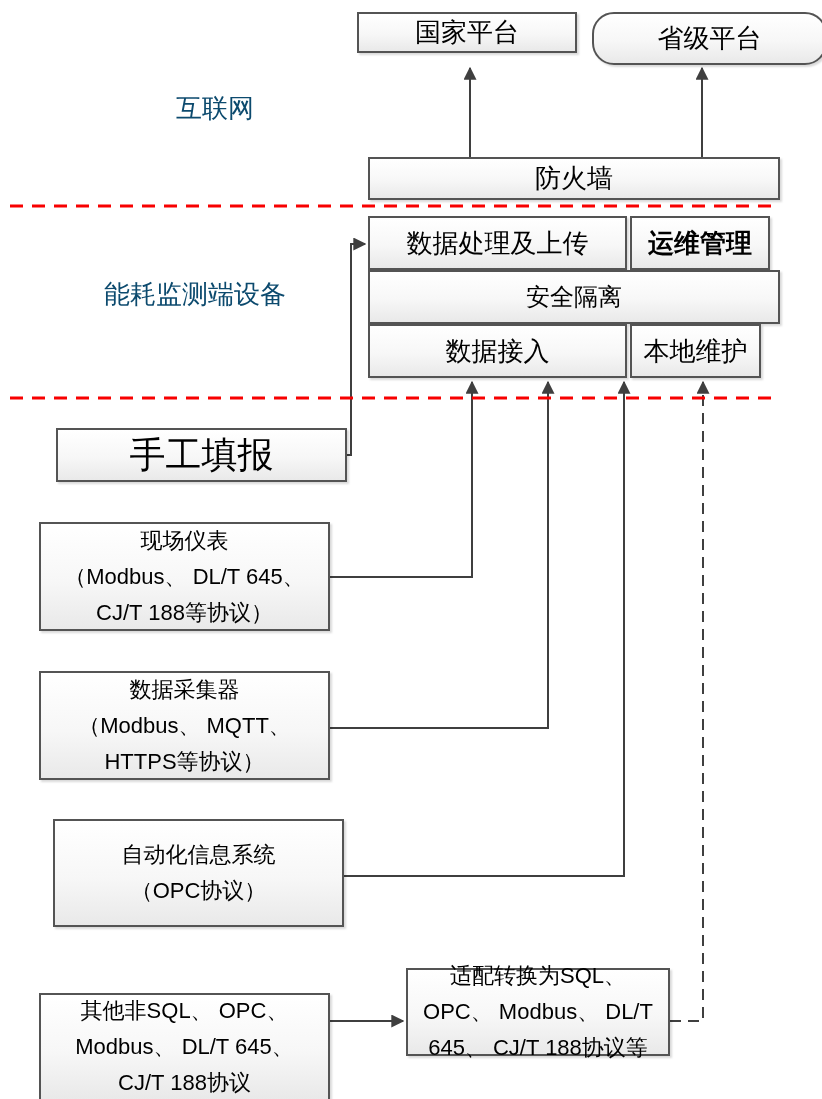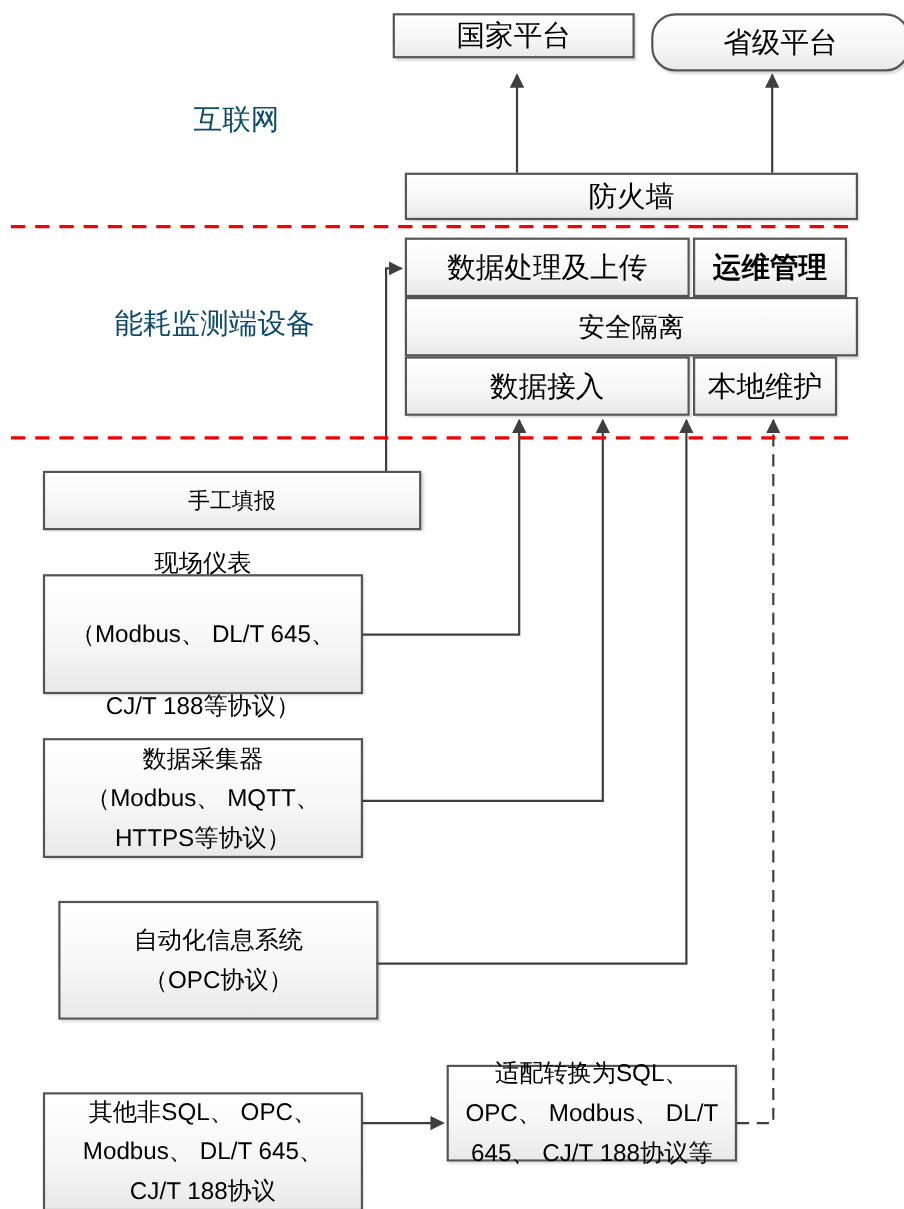--- a/index.html
+++ b/index.html
@@ -87,24 +87,24 @@
       </div>
       <div class="node" style="left: 368px; top: 270px; width: 412px; height: 54px; font-size: 24px;">
         <div class="node-line">安全隔离</div>
       </div>
       <div class="node" style="left: 368px; top: 324px; width: 259px; height: 54px; font-size: 26px;">
         <div class="node-line">数据接入</div>
       </div>
       <div class="node" style="left: 630px; top: 324px; width: 131px; height: 54px; font-size: 26px;">
         <div class="node-line">本地维护</div>
       </div>
-      <div class="node" style="left: 39px; top: 428px; width: 344px; height: 54px; font-size: 20px;">
+      <div class="node" style="left: 56px; top: 428px; width: 291px; height: 54px; font-size: 36px;">
         <div class="node-line">手工填报</div>
       </div>
-      <div class="node multi" style="left: 39px; top: 522px; width: 291px; height: 109px; font-size: 22px; gap: 29px;">
+      <div class="node multi" style="left: 39px; top: 522px; width: 291px; height: 109px; font-size: 22px;">
         <div class="node-line">现场仪表</div>
         <div class="node-line">（Modbus、 DL/T 645、</div>
         <div class="node-line">CJ/T 188等协议）</div>
       </div>
       <div class="node multi" style="left: 39px; top: 671px; width: 291px; height: 109px; font-size: 22px; text-align: right;">
         <div class="node-line">数据采集器</div>
         <div class="node-line">（Modbus、 MQTT、</div>
         <div class="node-line">HTTPS等协议）</div>
       </div>
       <div class="node multi" style="left: 53px; top: 819px; width: 291px; height: 108px; font-size: 22px;">

